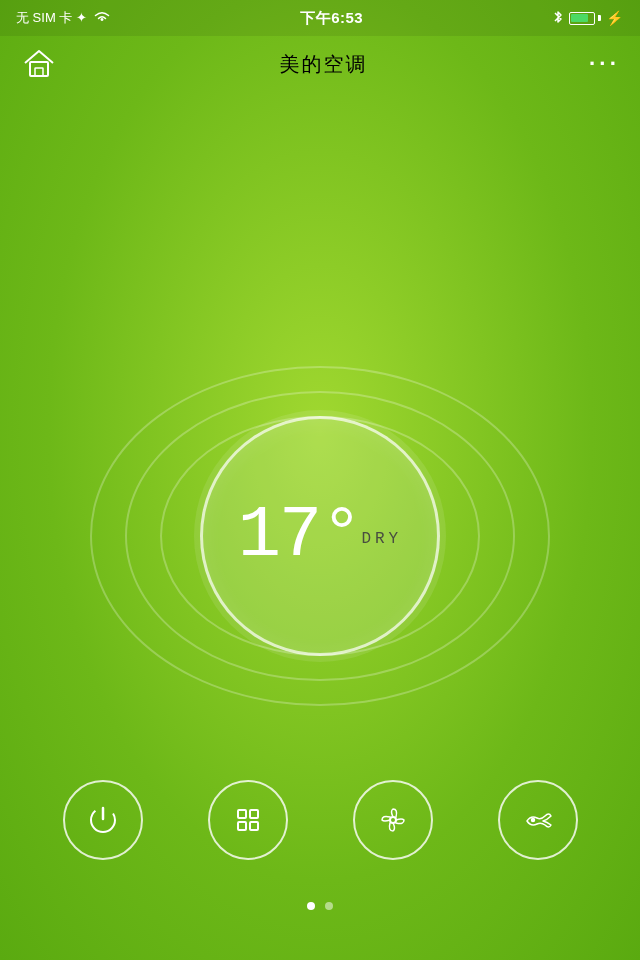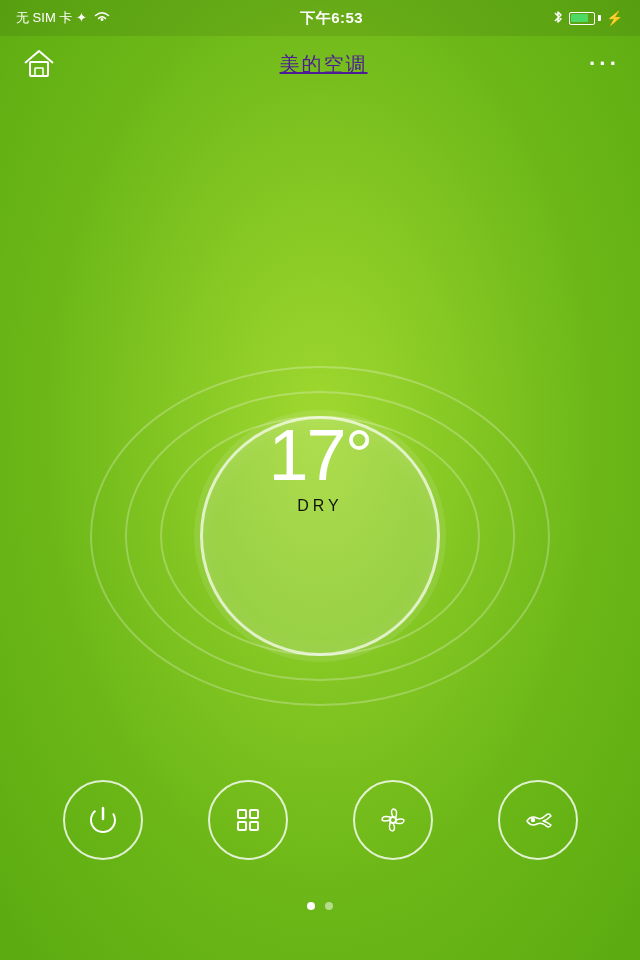--- a/index.html
+++ b/index.html
@@ -105,25 +105,24 @@
       align-items: center;
       justify-content: center;
     }
 
     .home-icon svg {
       width: 34px;
       height: 34px;
     }
 
     .nav-title {
-      color: #4c1d95;
+      color: #000000;
       font-size: 20px;
       font-weight: 400;
       letter-spacing: 2px;
-      text-decoration: underline;
     }
 
     .more-icon {
       color: white;
       font-size: 22px;
       letter-spacing: 3px;
       font-weight: 700;
     }
 
     
@@ -171,40 +170,41 @@
     }
 
     
     .center-circle {
       width: 240px;
       height: 240px;
       border-radius: 50%;
       background: rgba(255,255,255,0.15);
       border: 3px solid rgba(255,255,255,0.7);
       display: flex;
-      flex-direction: column;
-      align-items: center;
-      justify-content: flex-start;
+      flex-direction: row;
+      align-items: center;
+      justify-content: center;
       position: relative;
       z-index: 10;
       box-shadow:
         0 0 0 6px rgba(255,255,255,0.1),
         inset 0 2px 20px rgba(255,255,255,0.1);
+      font-family: Liberation Mono, monospace;
     }
 
     .temperature-display {
       color: white;
       font-size: 72px;
       font-weight: 200;
       line-height: 1;
       letter-spacing: -2px;
     }
 
     .mode-label {
-      color: #000000;
+      color: #404040;
       font-size: 16px;
       font-weight: 300;
       letter-spacing: 4px;
       margin-top: 6px;
       opacity: 0.9;
     }
 
     
     .bottom-controls {
       position: absolute;

